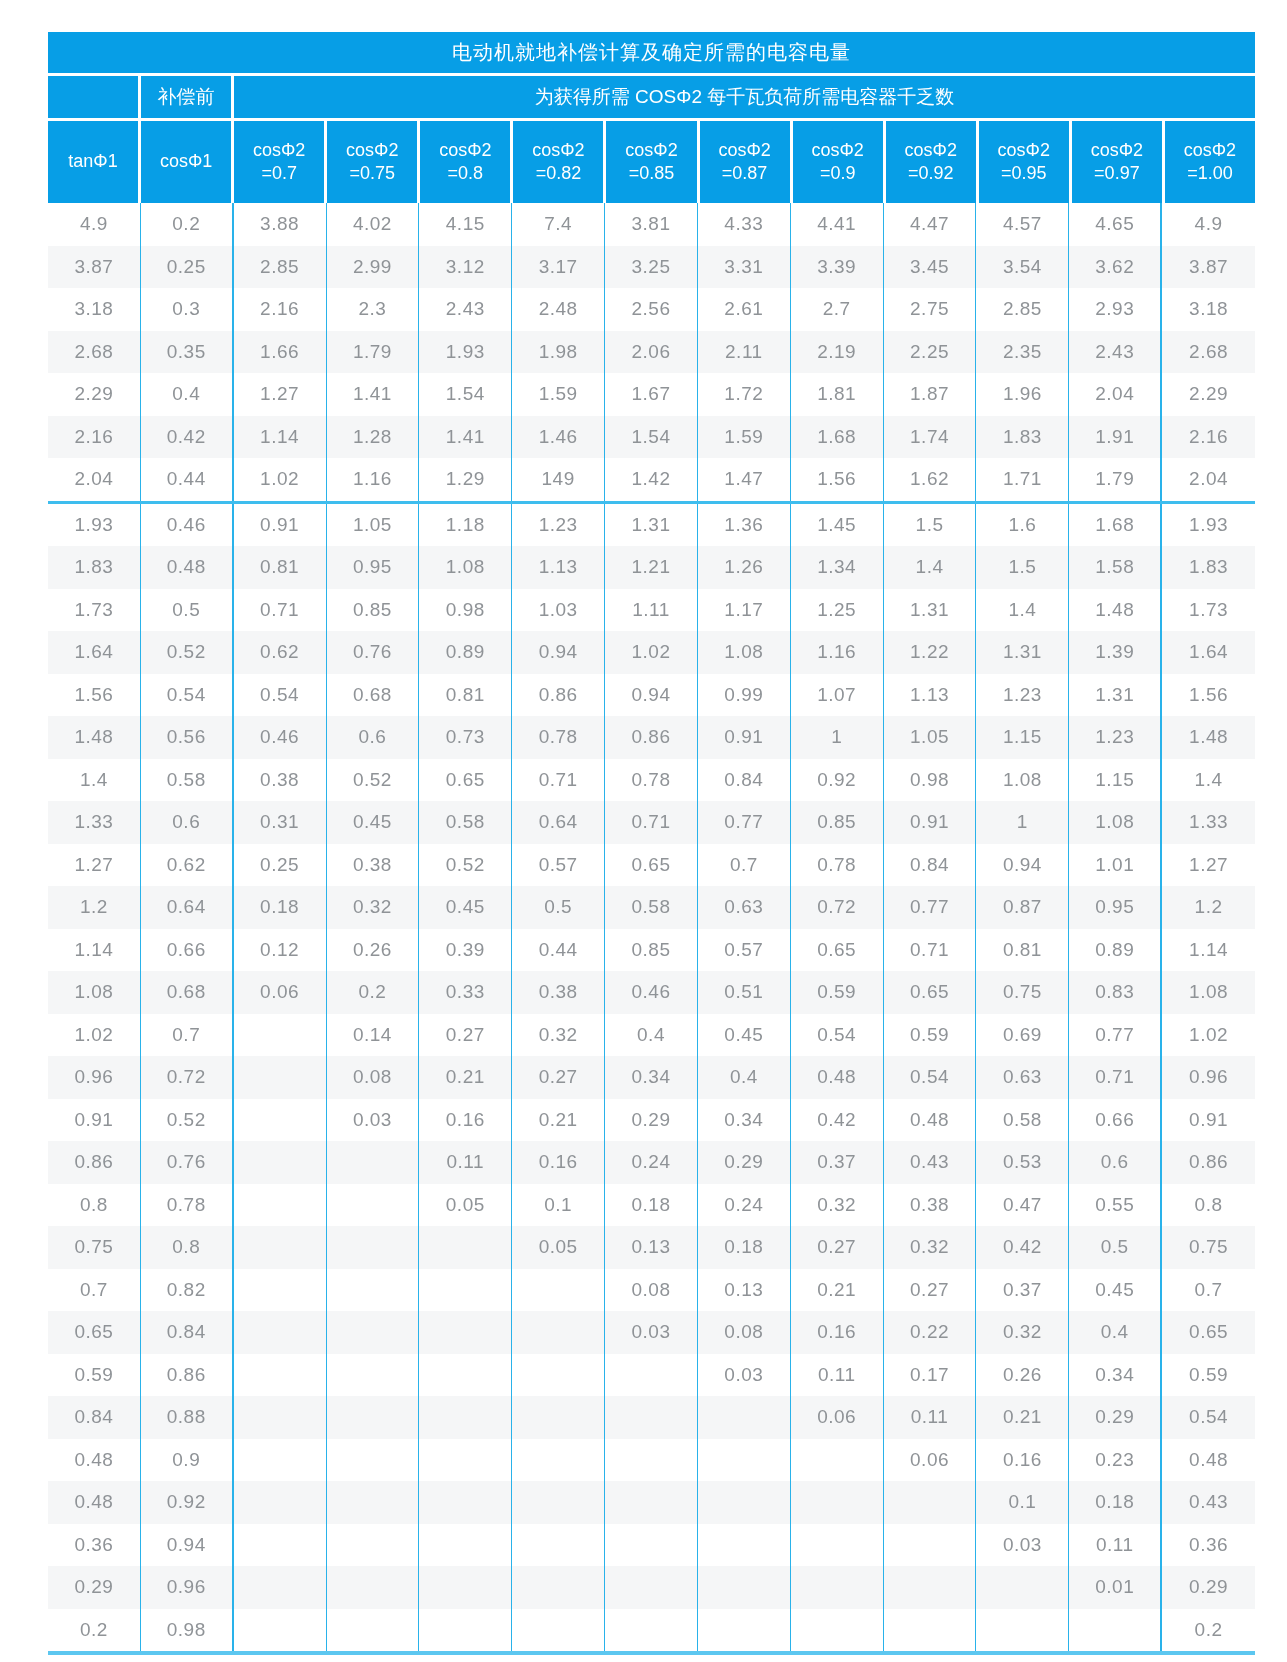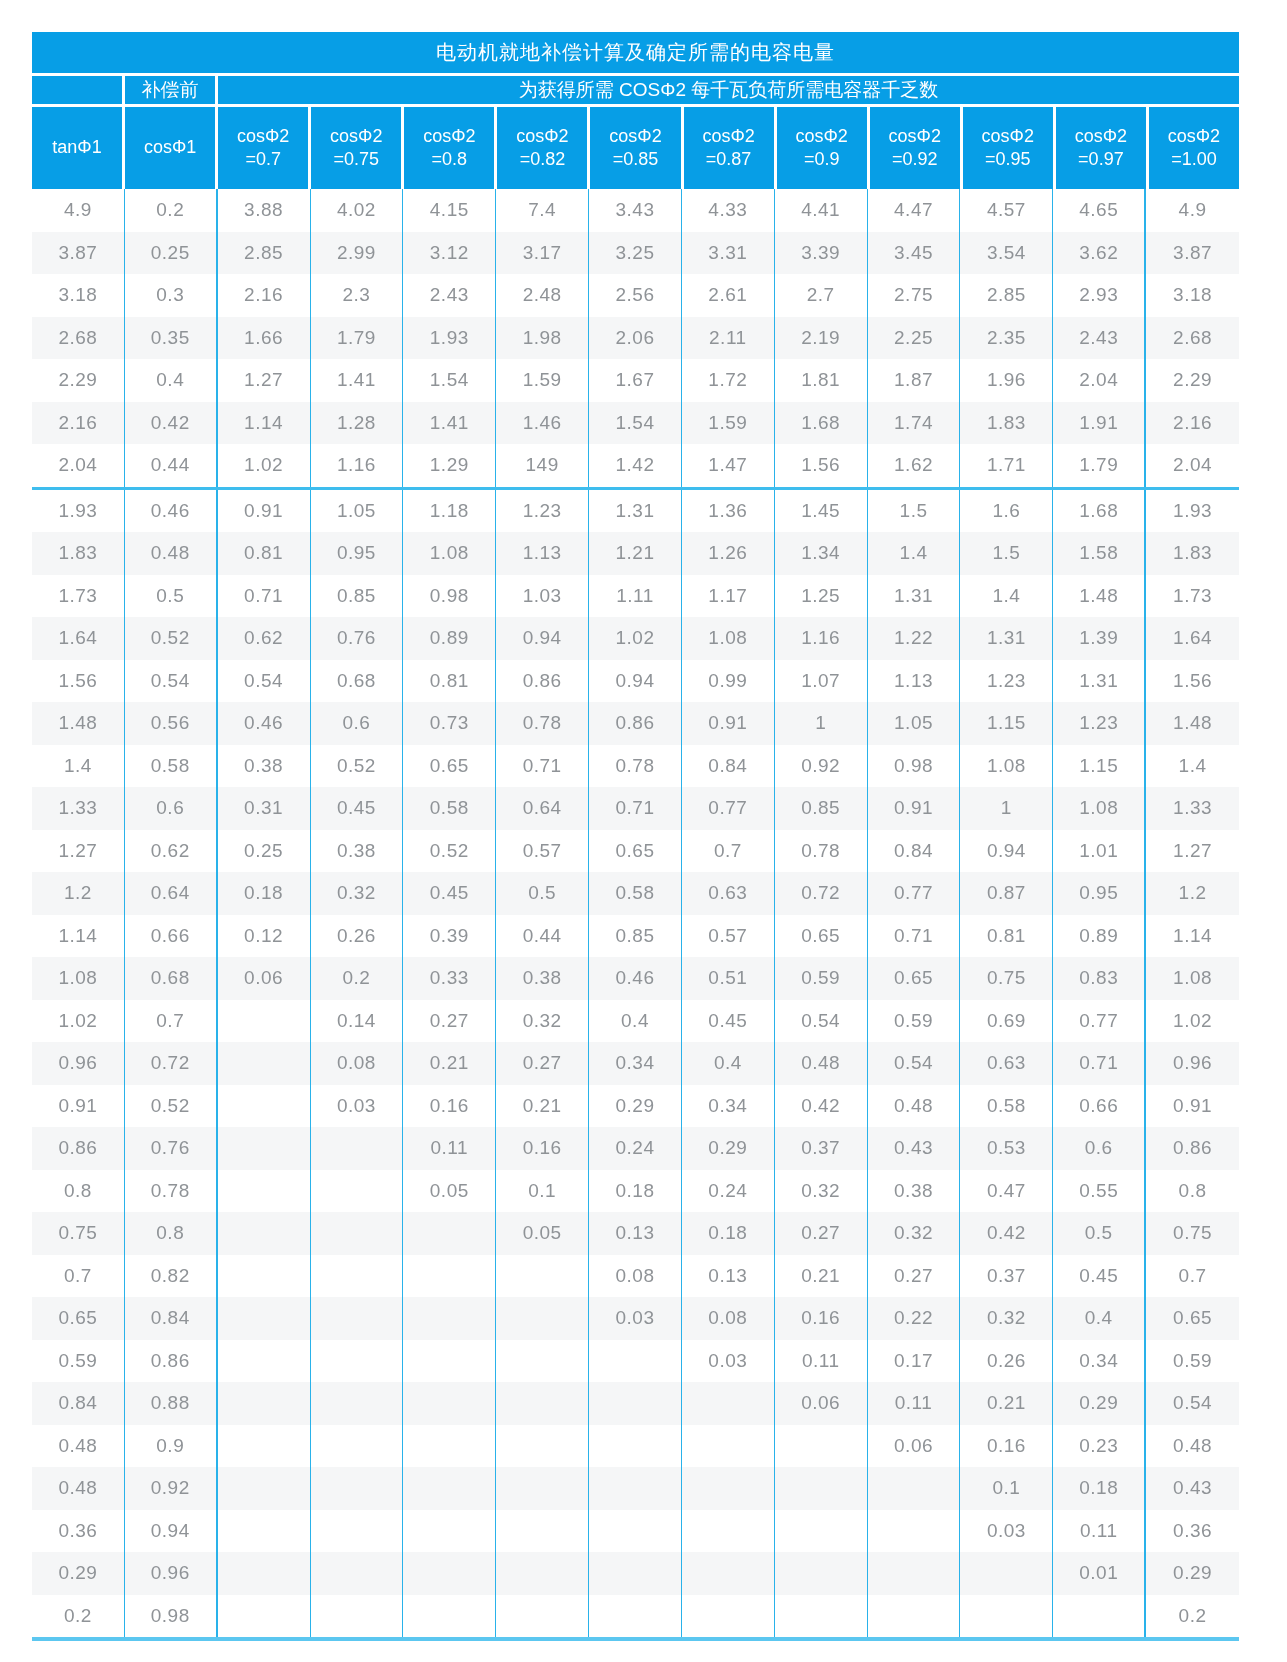--- a/index.html
+++ b/index.html
@@ -12,36 +12,36 @@
     --header-text:#ffffff;
     --page-bg:#ffffff;
   }
   html,body{margin:0;padding:0;}
   body{
     width:1287px;height:1662px;position:relative;
     background:var(--page-bg);
     font-family:"Liberation Sans","DejaVu Sans",sans-serif;
     -webkit-font-smoothing:antialiased;
   }
-  .table-wrap{position:absolute;left:32px;top:32px;width:1207px;}
+  .table-wrap{position:absolute;left:48px;top:32px;width:1207px;}
   .title-row{
     background:var(--header-blue);color:var(--header-text);
     height:41px;display:flex;align-items:center;justify-content:center;
     font-size:20px;font-weight:300;letter-spacing:1px;
   }
   .hrow{
     display:grid;grid-template-columns:repeat(13,1fr);
     column-gap:3px;margin-top:3px;
   }
   .hcell{
     background:var(--header-blue);color:var(--header-text);
     display:flex;align-items:center;justify-content:center;
     font-size:19px;font-weight:300;
   }
-  .hrow2{height:28px;}
+  .hrow2{height:42px;}
   .hrow2 .span-cell{grid-column:3 / 14;}
   .hrow3{height:82px;}
   .hrow3 .hcell{flex-direction:column;font-size:18px;line-height:1.28;}
   .tbody{margin-top:0;text-align:center;}
   .trow{display:grid;grid-template-columns:repeat(13,1fr);height:42.5px;background:#fff;}
   .trow.alt{background:var(--row-stripe);}
   .cell{
     display:flex;align-items:center;justify-content:center;
     font-size:19px;font-weight:300;color:var(--body-text);
     border-right:1px solid var(--grid-line);letter-spacing:.5px;
@@ -114,21 +114,21 @@
     </div>
 
   <div class="tbody" id="tbody">
       <div class="trow">
         <div class="cell c1">4.9</div>
         <div class="cell c2">0.2</div>
         <div class="cell c3">3.88</div>
         <div class="cell c4">4.02</div>
         <div class="cell c5">4.15</div>
         <div class="cell c6">7.4</div>
-        <div class="cell c7">3.43</div>
+        <div class="cell c7">3.81</div>
         <div class="cell c8">4.33</div>
         <div class="cell c9">4.41</div>
         <div class="cell c10">4.47</div>
         <div class="cell c11">4.57</div>
         <div class="cell c12">4.65</div>
         <div class="cell c13">4.9</div>
       </div>
       <div class="trow alt">
         <div class="cell c1">3.87</div>
         <div class="cell c2">0.25</div>

